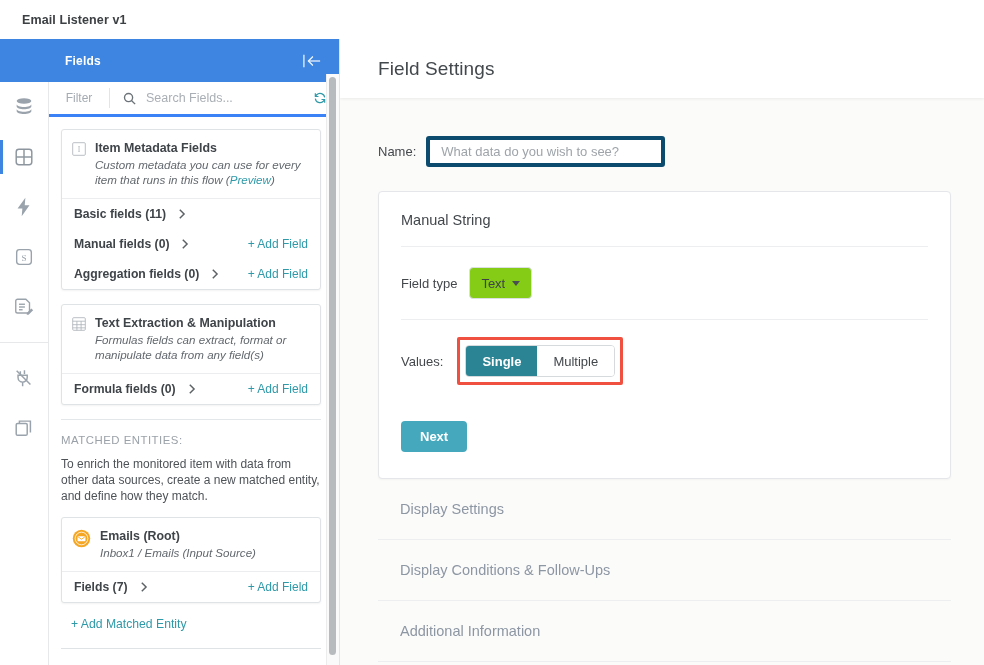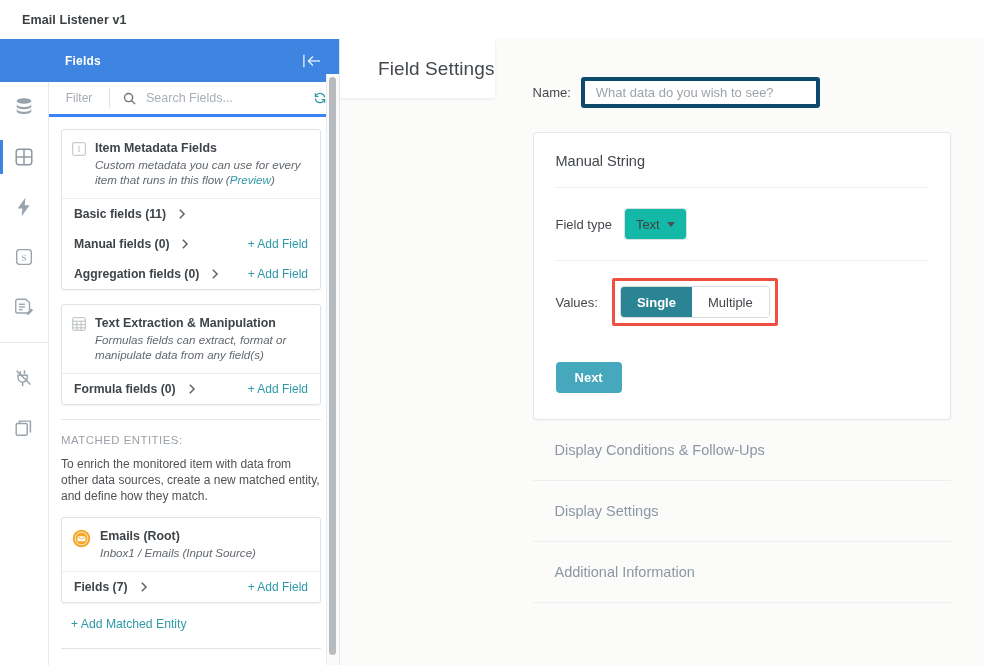--- a/index.html
+++ b/index.html
@@ -245,20 +245,21 @@
   .bottom-stub {
     border-top: 1px solid #e0e3e6;
     margin-top: 17px;
     height: 8px;
   }
 
   
   .main {
     flex: 1;
     display: flex;
+    flex-direction: column;
     background: #fbfbfa;
     overflow: hidden;
   }
   .main-head {
     height: 59px;
     min-height: 59px;
     background: #ffffff;
     display: flex;
     align-items: center;
     padding-left: 38px;
@@ -323,21 +324,21 @@
     padding: 20px 22px;
   }
   .sc-row-label {
     font-size: 13px;
     color: #44484c;
     margin-right: 12px;
   }
   .dropdown {
     border: 1px solid #dcdfe2;
     border-radius: 4px;
-    background: #14b8a6;
+    background: #84cc16;
     height: 32px;
     padding: 0 11px;
     display: flex;
     align-items: center;
     gap: 7px;
     font-size: 13px;
     color: #3f4348;
   }
   .caret {
     width: 0; height: 0;
@@ -682,19 +683,19 @@
               <button class="seg-btn">Multiple</button>
             </div>
           </div>
         </div>
 
         <div class="next-wrap">
           <button class="next-btn">Next</button>
         </div>
       </div>
 
+      <div class="collapsed-sec">Display Settings</div>
       <div class="collapsed-sec">Display Conditions &amp; Follow-Ups</div>
-      <div class="collapsed-sec">Display Settings</div>
       <div class="collapsed-sec">Additional Information</div>
 
     </div>
   </div>
 </div>
 
 </body></html>

